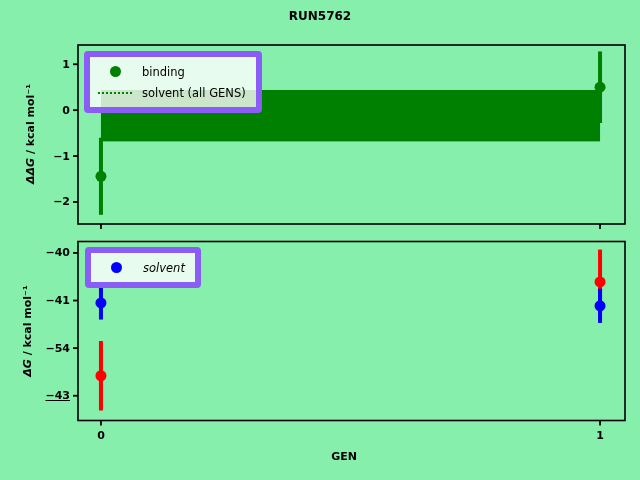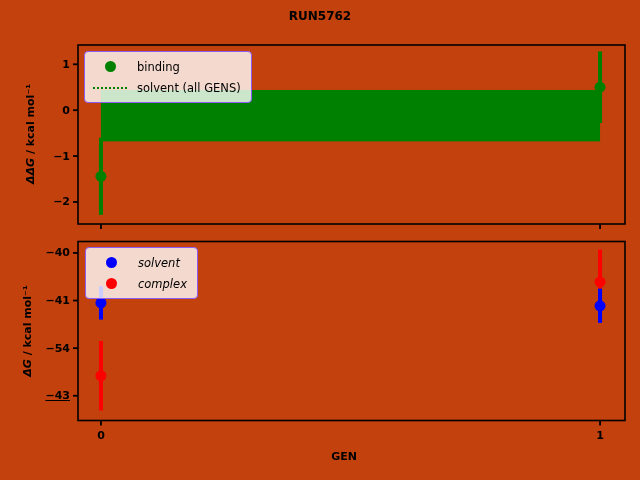--- a/index.html
+++ b/index.html
@@ -1,30 +1,30 @@
 <!DOCTYPE html>
 <html><head>
 <meta charset="utf-8">
 <style>
   html,body{margin:0;padding:0;background:#fff;}
-  .figure{position:relative;width:640px;height:480px;background:#c2410c;
+  .figure{position:relative;width:640px;height:480px;background:#86efac;
           font-family:"DejaVu Sans","Liberation Sans",sans-serif;overflow:hidden;}
   .suptitle{position:absolute;left:0;right:0;top:9px;text-align:center;
             font-size:12px;font-weight:bold;color:#000;z-index:3;}
   #plot-canvas{position:absolute;left:0;top:0;z-index:1;}
   #text-layer{position:absolute;left:0;top:0;width:640px;height:480px;z-index:2;}
   .tick-label{position:absolute;font-size:11px;font-weight:bold;color:#000;line-height:15px;}
   .ytick{width:50px;text-align:right;}
   .xtick{width:30px;text-align:center;}
   .axis-label{position:absolute;font-size:11px;font-weight:bold;color:#000;white-space:nowrap;z-index:2;}
   .ylabel{transform:translate(-50%,-50%) rotate(-90deg);}
   .xlabel{transform:translate(-50%,-50%);}
   .math{font-style:italic;}
   .legend{position:absolute;z-index:5;background:rgba(255,255,255,0.8);
-          border:1px solid #8b5cf6;border-radius:4px;padding:4px 10px 4px 7px;
+          border:6px solid #8b5cf6;border-radius:4px;padding:4px 10px 4px 7px;
           box-shadow:0 0 0 0 rgba(0,0,0,0);}
   .legend-top{left:84px;top:51px;}
   .legend-bottom{left:85px;top:247px;font-style:italic;}
   .legend-row{display:flex;align-items:center;height:21px;}
   .swatch-box{width:36px;display:flex;justify-content:center;align-items:center;flex:0 0 36px;}
   .swatch-dot{width:11px;height:11px;border-radius:50%;}
   .swatch-dotted{width:34px;height:0;border-top:2.5px dotted #008000;}
   .legend-label{margin-left:9px;font-size:11.5px;color:#000;}
 </style>
 </head>
@@ -96,20 +96,14 @@
         <span class="legend-label">solvent (all GENS)</span>
       </div>
     </div>
   <div class="legend legend-bottom" id="legend-1">
       <div class="legend-row">
         <span class="swatch-box">
           <span class="swatch-dot" style="background: rgb(0, 0, 255);"></span>
         </span>
         <span class="legend-label">solvent</span>
       </div>
-      <div class="legend-row">
-        <span class="swatch-box">
-          <span class="swatch-dot" style="background: rgb(255, 0, 0);"></span>
-        </span>
-        <span class="legend-label">complex</span>
-      </div>
     </div>
 </div>
 
 </body></html>

